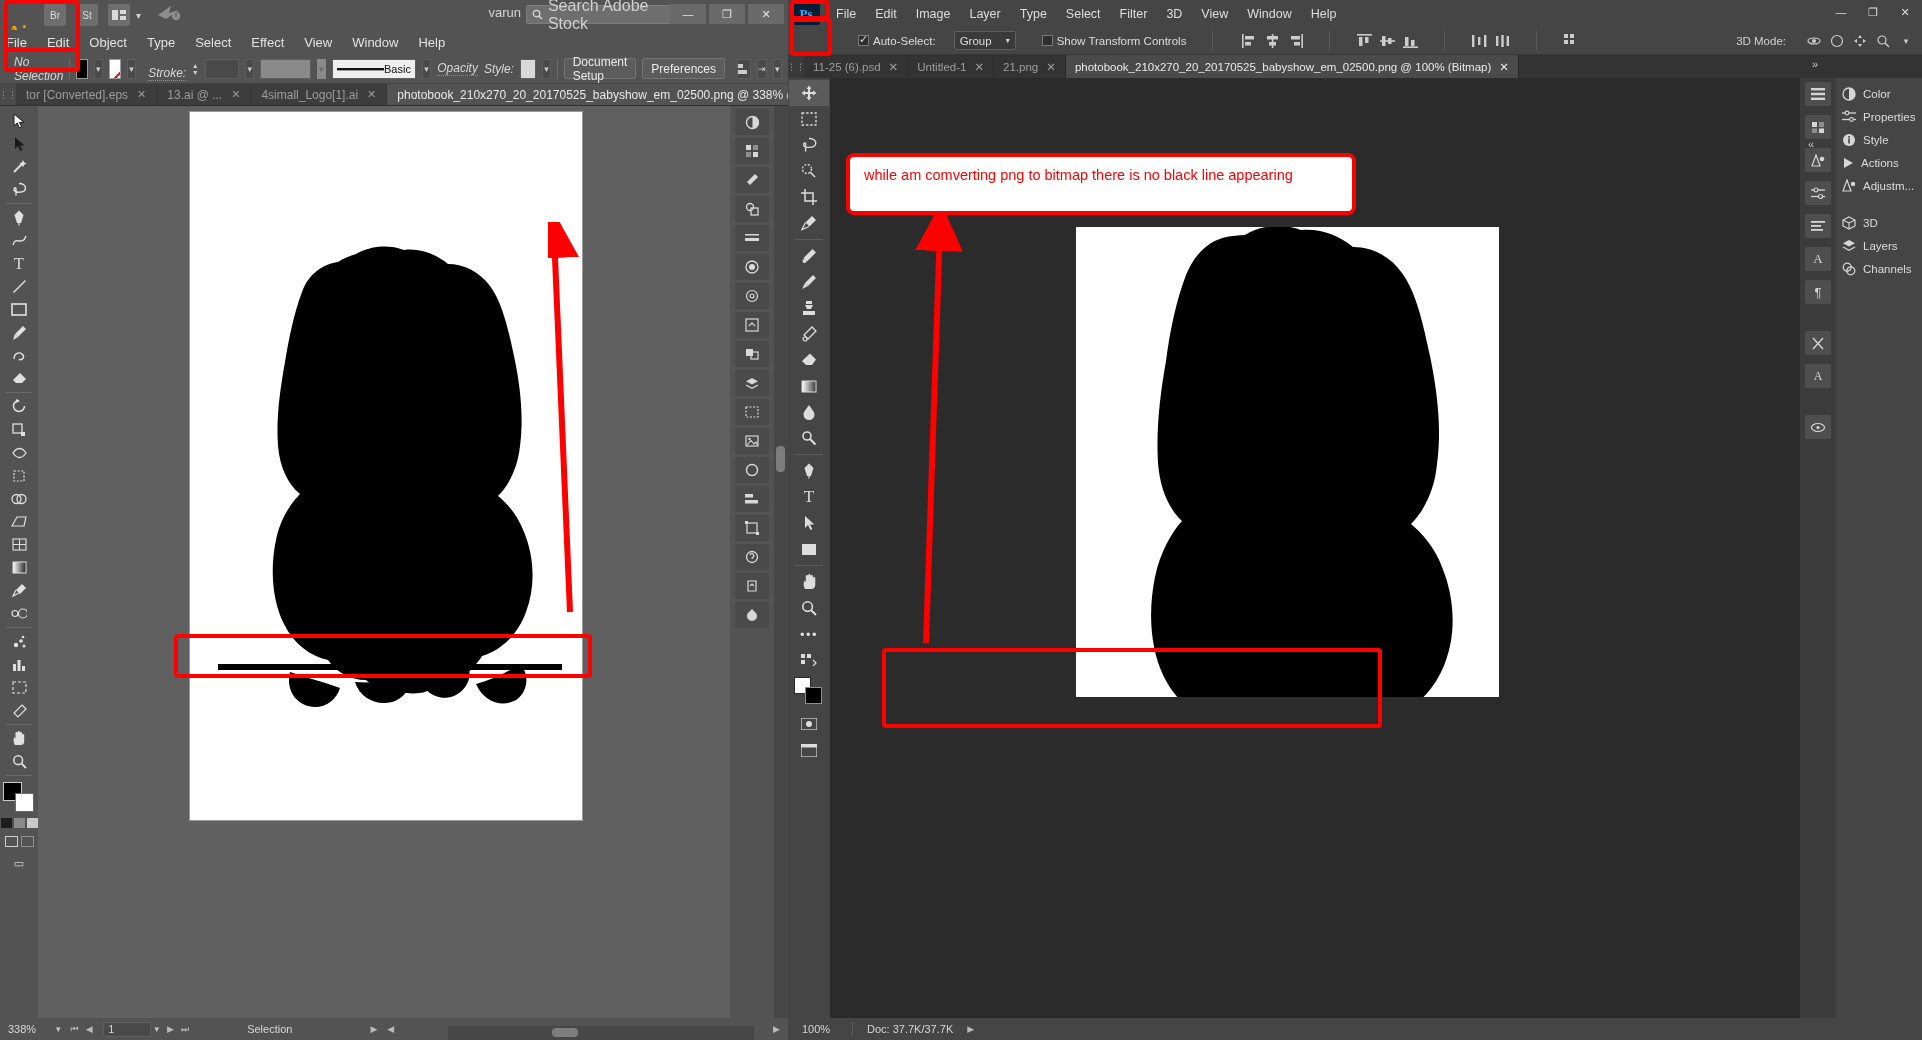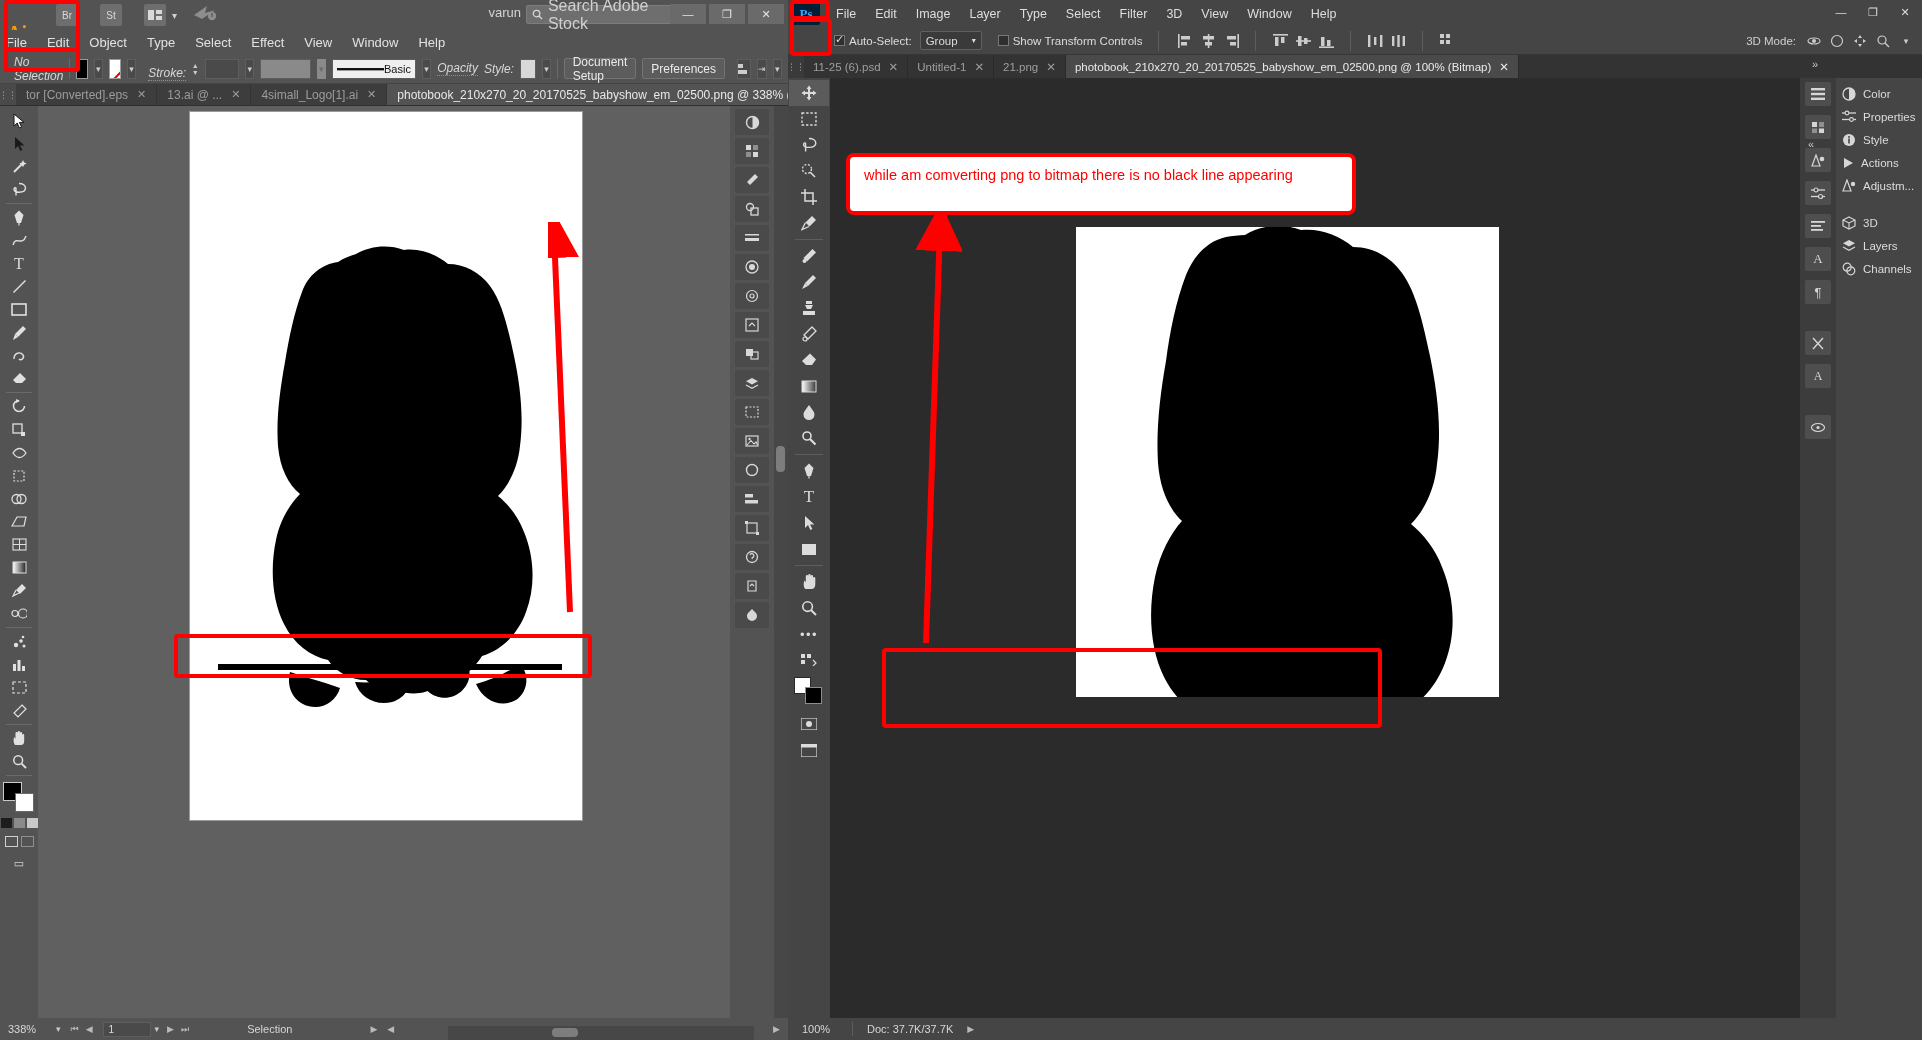--- a/index.html
+++ b/index.html
@@ -22,21 +22,21 @@
     position: relative; height: 30px; background: #535353;
     display: flex; align-items: center;
   }
   .ai-logo {
     width: 34px; height: 30px; display: flex; align-items: center; justify-content: center;
     color: #ff9a00; font-size: 20px; font-weight: bold; font-family: "Liberation Serif", serif; margin-top: 36px;
   }
   .sqbtn {
     width: 22px; height: 22px; background: #6e6e6e; color: #d9d9d9;
     font-size: 10px; display: flex; align-items: center; justify-content: center;
-    margin-left: 22px; border-radius: 2px;
+    margin-left: 10px; border-radius: 2px;
   }
   .ai-arr { margin-left: 6px; color: #cfcfcf; font-size: 10px; }
   .winbtns { position: absolute; right: 4px; top: 4px; display: flex; gap: 3px; }
   .winbtn {
     width: 36px; height: 20px; background: #6a6a6a; color: #e6e6e6;
     font-size: 11px; display: flex; align-items: center; justify-content: center;
   }
   #ai-userarea {
     position: absolute; right: 250px; top: 5px; display: flex; align-items: center; gap: 6px;
   }
@@ -157,22 +157,22 @@
     font-size: 13px; font-weight: bold; display: flex; align-items: center; justify-content: center;
     font-family: "Liberation Serif", serif; border-radius: 2px;
   }
   #ps-menubar { display: flex; align-items: center; gap: 19px; margin-left: 16px; }
   #ps-menubar .mi { color: #dedede; font-size: 12.5px; }
   .ps-winbtns { position: absolute; right: 2px; top: 2px; display: flex; gap: 2px; }
   .ps-winbtn { width: 30px; height: 20px; color: #dcdcdc; font-size: 11px;
                display:flex; align-items:center; justify-content:center; }
 
   #ps-options {
-    height: 28px; background: #454545; display: flex; align-items: center; gap: 8px;
-    padding-left: 46px; border-bottom: 1px solid #363636; position: relative;
+    height: 28px; background: #454545; display: flex; align-items: center; gap: 18px;
+    padding-left: 46px; border-bottom: 1px solid #363636; position: relative; margin-left: 24px;
   }
   .ps-chk { display: flex; align-items: center; gap: 4px; color: #dcdcdc; font-size: 11.5px; }
   .chkbox { width: 11px; height: 11px; background: #2f2f2f; border: 1px solid #787878; position: relative; }
   .chkbox.on::after {
     content: "✓"; position: absolute; left: 0px; top: -3px; font-size: 11px; color: #dcdcdc;
   }
   .ps-select {
     height: 19px; background: #3a3a3a; border: 1px solid #606060; border-radius: 2px;
     color: #dcdcdc; font-size: 11.5px; display: flex; align-items: center; gap: 8px; padding: 0 5px;
   }

